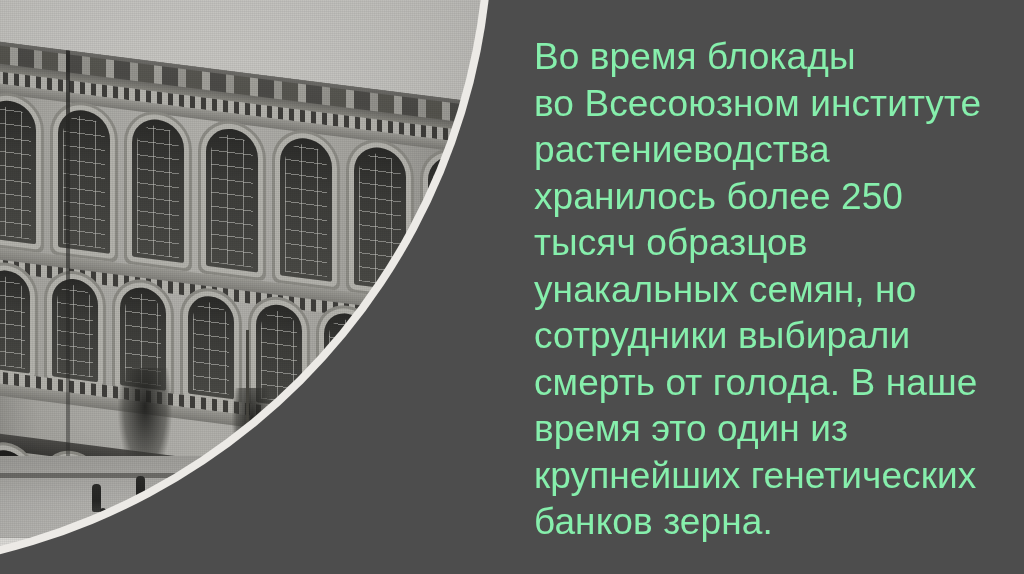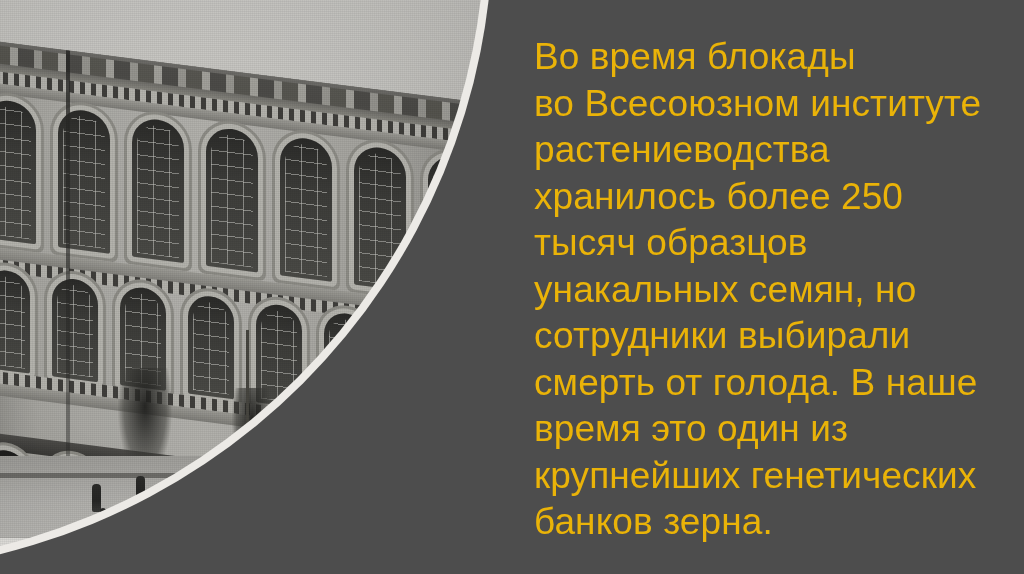--- a/index.html
+++ b/index.html
@@ -195,21 +195,21 @@
       radial-gradient(ellipse at 38% 45%, rgba(0,0,0,0) 45%, rgba(0,0,0,.12) 100%);
     pointer-events: none;
   }
 
   
   .copy {
     position: absolute;
     left: 534px;
     top: 34px;
     width: 470px;
-    color: #eab308;
+    color: #86efac;
     font-size: 37px;
     line-height: 46.5px;
     font-weight: 400;
     letter-spacing: .1px;
     white-space: pre-line;
   }
 </style>
 </head>
 <body>
 

